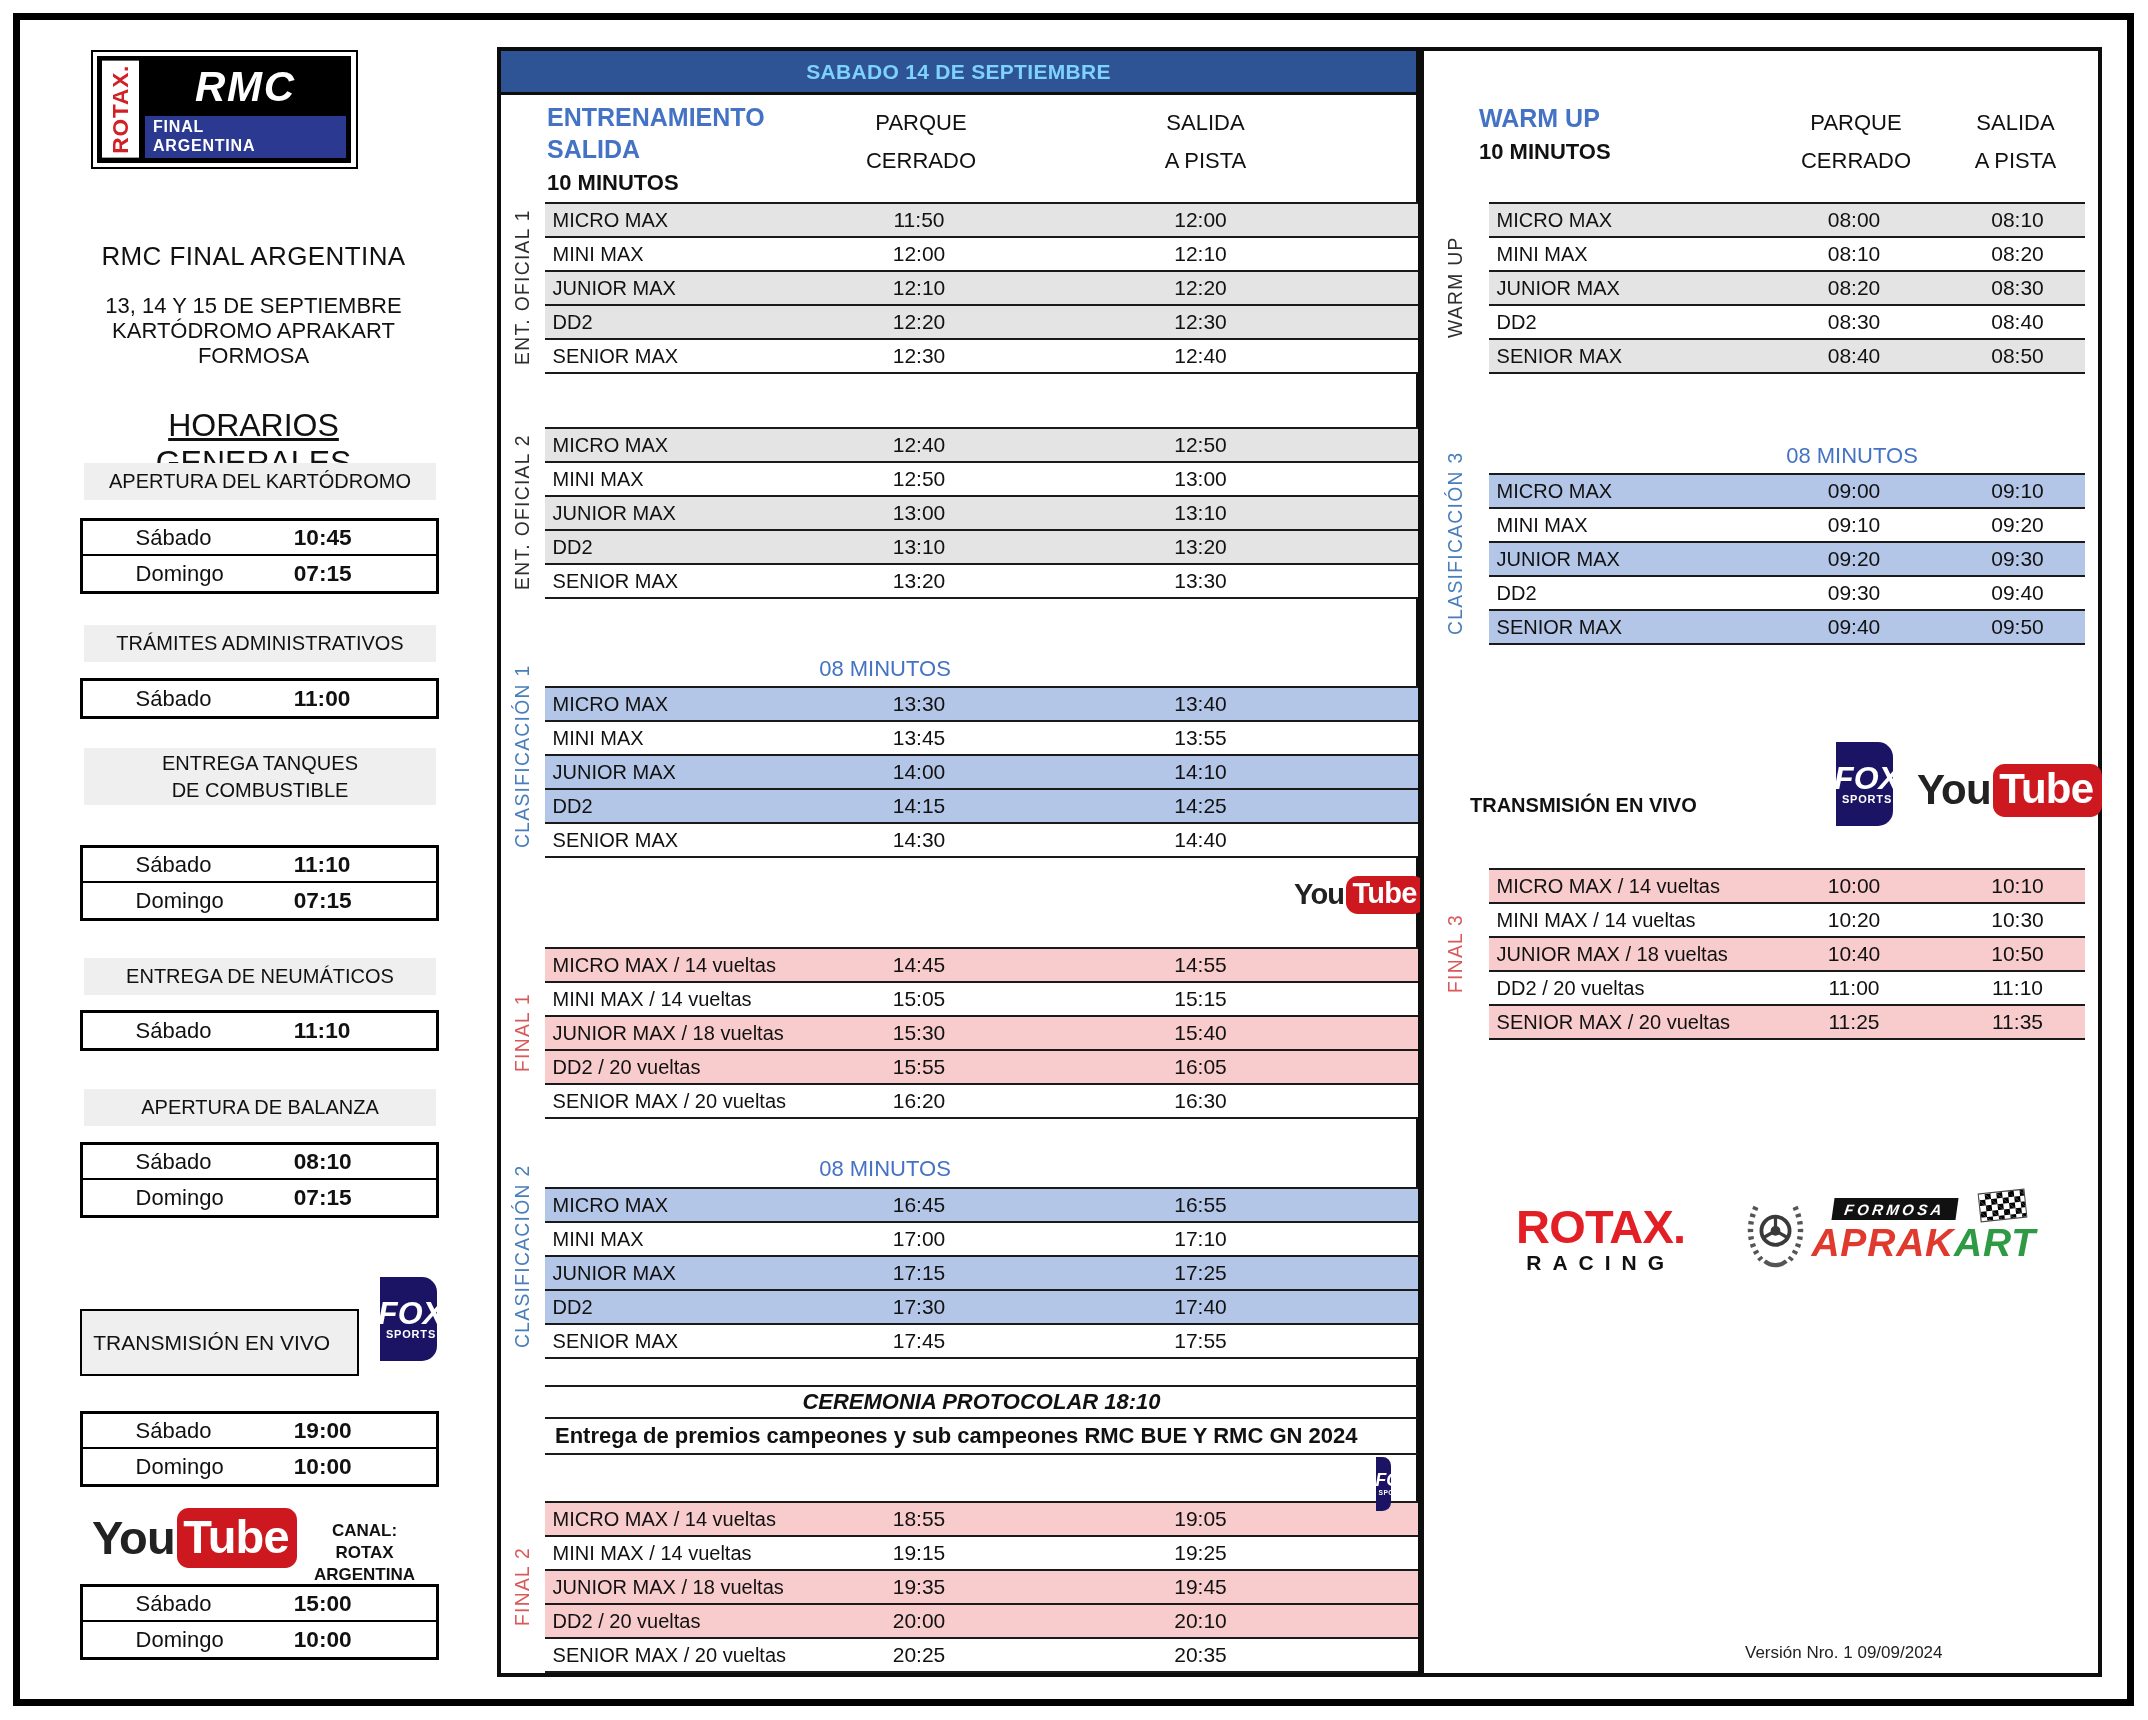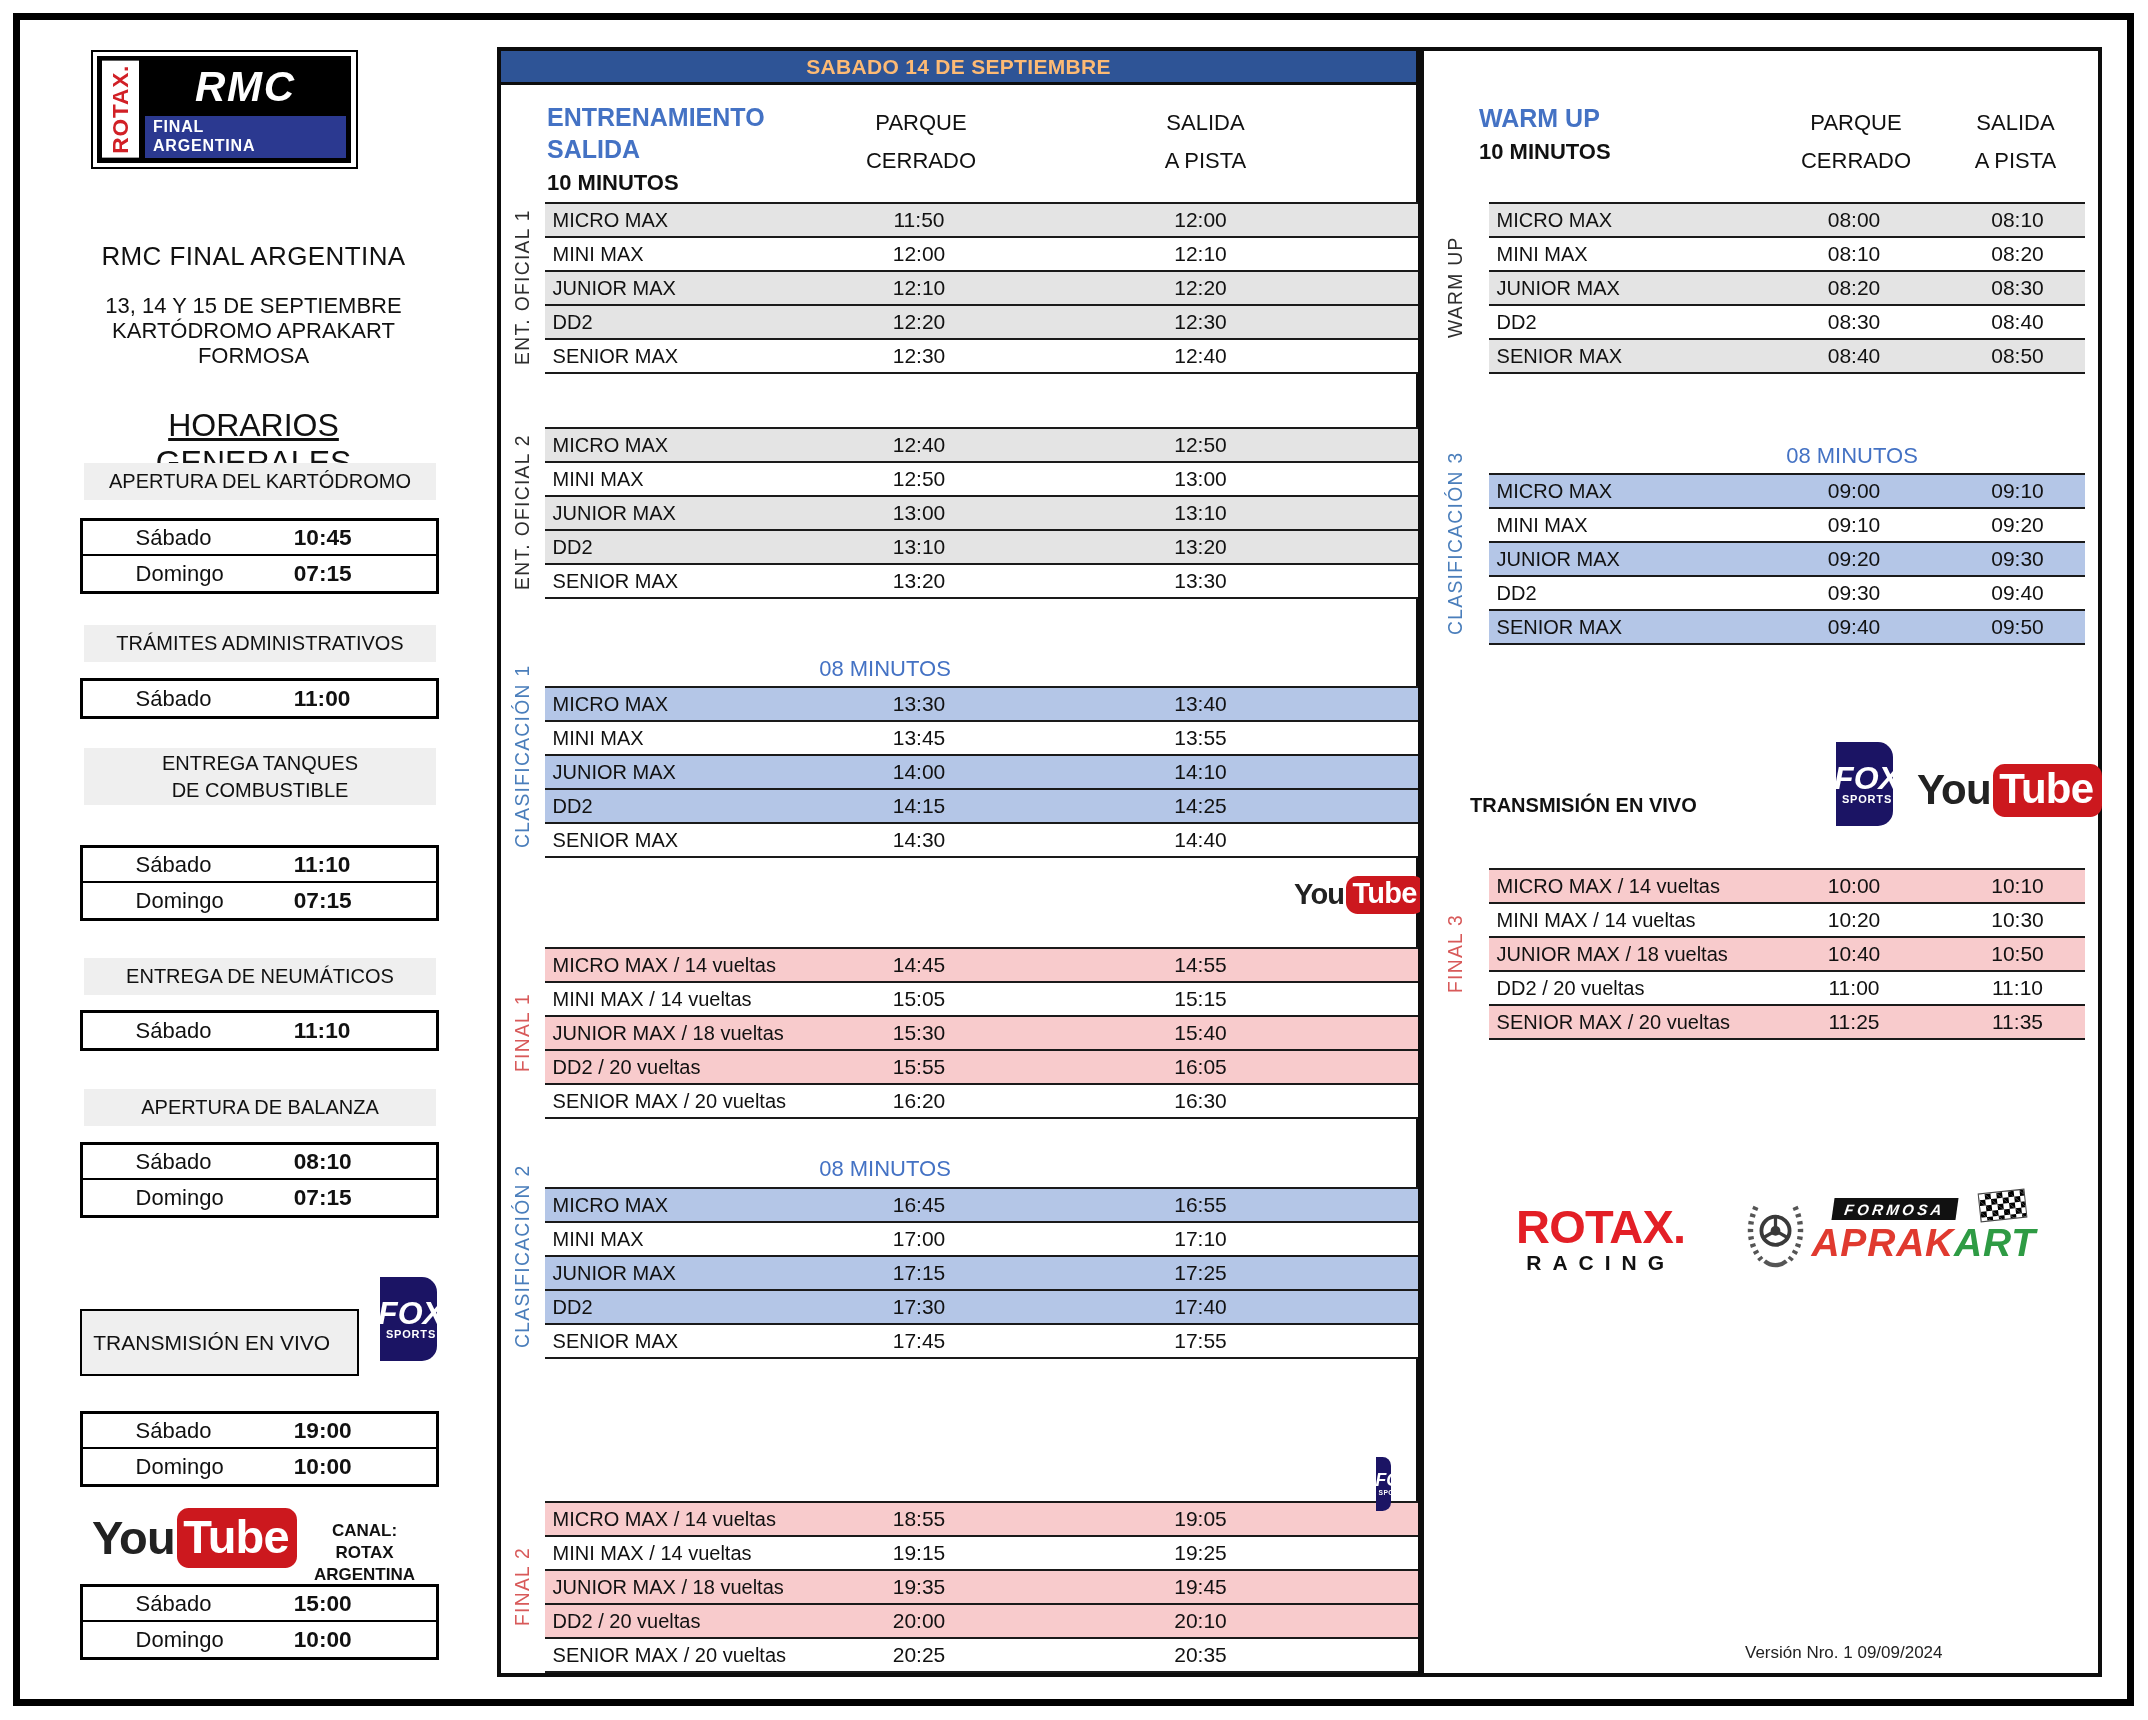--- a/index.html
+++ b/index.html
@@ -63,21 +63,21 @@
   .yt-56 { font-size:47px; }
   .yt-48 { font-size:42px; }
   .yt-34 { font-size:29px; }
 
   .sb-canal { text-align:center; font-weight:bold; font-size:17px; line-height:22px; }
 
   
   .sec { position:absolute; top:47px; border:4.2px solid #0d0d0d; background:#fff; }
   .sec-sat { left:497px; width:923px; height:1630px; }
   .sec-sun { left:1420px; width:682px; height:1630px; }
-  .sec-head { height:34px; background:#2E5496; border-bottom:3.4px solid #0d0d0d; color:#fdba74;
+  .sec-head { height:44px; background:#2E5496; border-bottom:3.4px solid #0d0d0d; color:#7dd3fc;
               font-weight:bold; font-size:21px; display:flex; align-items:center; justify-content:center;
               letter-spacing:0.3px; }
   .sec-body { position:absolute; left:0; top:38px; right:0; bottom:0; }
 
   .abs { position:absolute; }
   .sess-title { color:#4472C4; font-weight:bold; font-size:25px; line-height:32px; }
   .sess-dur { font-weight:bold; font-size:22px; }
   .colh { text-align:center; font-size:22px; line-height:38px; }
 
   .vlabel { display:flex; align-items:center; justify-content:center; writing-mode:vertical-rl;
@@ -469,20 +469,24 @@
           <span class="t">17:40</span>
         </div>
 
         <div class="row row-m bg-w">
           <span class="cat">SENIOR MAX</span>
           <span class="t">17:45</span>
           <span class="t">17:55</span>
         </div>
       </div>
 
+    <div class="abs" style="left:44px; top:1296px; width:873px;">
+      <div class="cer-band1">CEREMONIA PROTOCOLAR  18:10</div>
+      <div class="cer-band2">Entrega de premios campeones y sub campeones RMC BUE Y RMC GN 2024</div>
+    </div>
 
     <div class="abs fox fox-xs" style="left:831px; top:1368px; z-index:5;">
       <div class="fox-left">
         <span class="fox-word">FOX</span>
         <span class="fox-sports">SPORTS</span>
       </div>
       <div class="fox-right">3</div>
     </div>
 
     <div class="abs vlabel vl-red" style="left:0; top:1412px; width:44px; height:170px;">FINAL 2</div>

